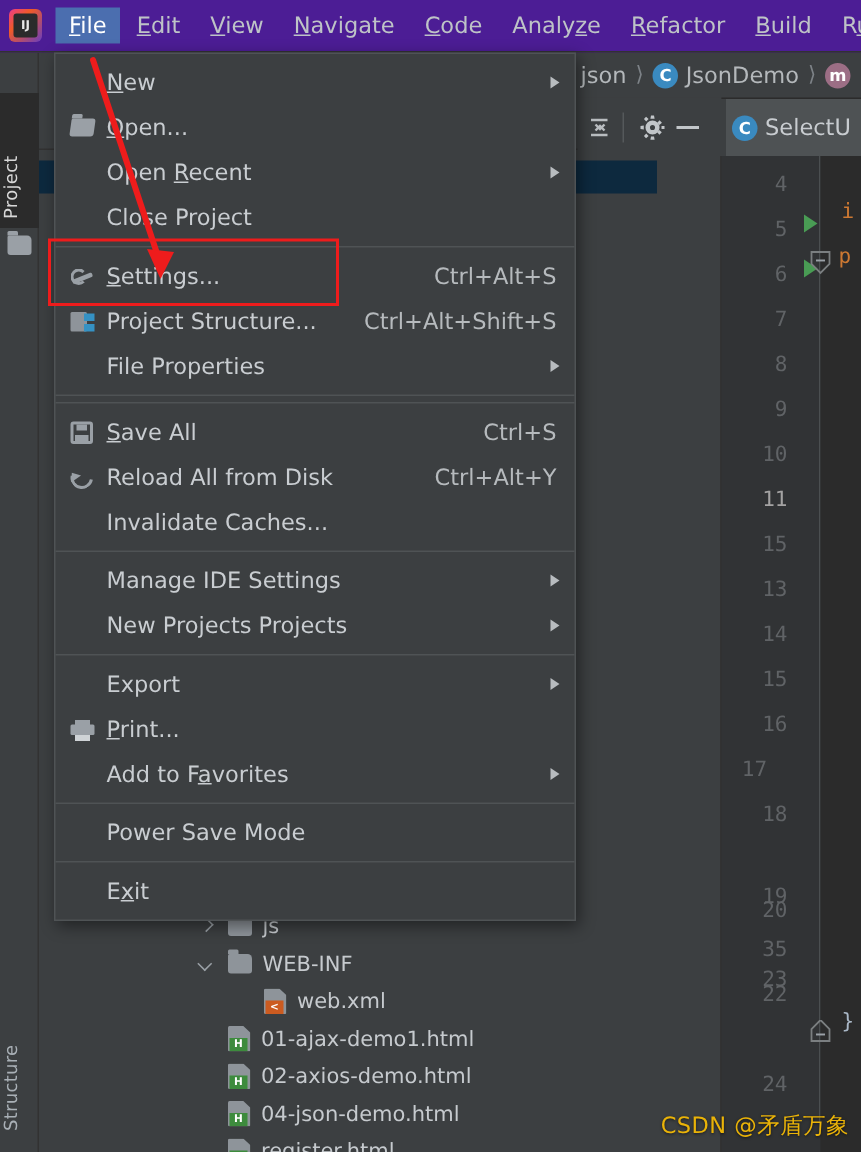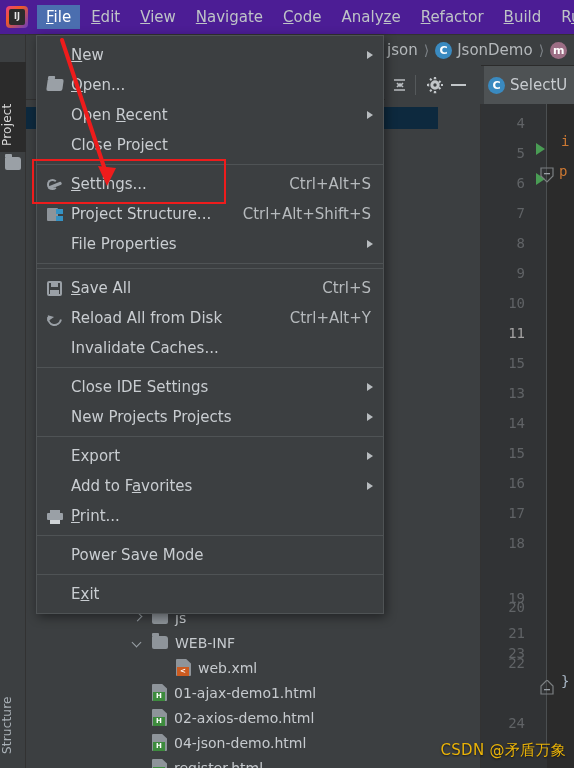--- a/index.html
+++ b/index.html
@@ -430,25 +430,25 @@
       <div class="lnrow" style="top: 198px;">7</div>
       <div class="lnrow" style="top: 228px;">8</div>
       <div class="lnrow" style="top: 258px;">9</div>
       <div class="lnrow" style="top: 288px;">10</div>
       <div class="lnrow cur" style="top: 318px;">11</div>
       <div class="lnrow" style="top: 348px;">15</div>
       <div class="lnrow" style="top: 378px;">13</div>
       <div class="lnrow" style="top: 408px;">14</div>
       <div class="lnrow" style="top: 438px;">15</div>
       <div class="lnrow" style="top: 468px;">16</div>
-      <div class="lnrow" style="top: 498px;">17</div>
+      <div class="lnrow" style="top: 498px; text-align: center;">17</div>
       <div class="lnrow" style="top: 528px;">18</div>
       <div class="lnrow" style="top: 558px; margin-top: 25px;">19</div>
       <div class="lnrow" style="top: 592px; text-align: right;">20</div>
-      <div class="lnrow" style="top: 618px;">21</div>
+      <div class="lnrow" style="top: 618px;">35</div>
       <div class="lnrow" style="top: 648px;">22</div>
       <div class="lnrow" style="top: 638px; text-align: right;">23</div>
       <div class="lnrow" style="top: 708px;">24</div>
     </div>
 
   <div class="runmark" style="top:143px;"></div>
   <div class="runmark" style="top:173px;"></div>
 
   <div style="position:absolute;left:549px;top:170px;width:0;height:0;">
     <svg width="18" height="20" viewBox="0 0 18 20" style="position:absolute;left:-10px;top:-4px;">
@@ -539,44 +539,44 @@
         <span class="mi-label">Reload All from Disk</span>
         <span class="mi-accel">Ctrl+Alt+Y</span>
       </div>
       <div class="mi">
         <span class="mi-icon"></span>
         <span class="mi-label">Invalidate Caches...</span>
       </div>
       <div class="mi-sep"></div>
       <div class="mi">
         <span class="mi-icon"></span>
-        <span class="mi-label">Close IDE Settings</span>
+        <span class="mi-label">Manage IDE Settings</span>
         <span class="mi-arrow"></span>
       </div>
       <div class="mi">
         <span class="mi-icon"></span>
         <span class="mi-label">New Projects Projects</span>
         <span class="mi-arrow"></span>
       </div>
       <div class="mi-sep"></div>
       <div class="mi">
         <span class="mi-icon"></span>
         <span class="mi-label">Export</span>
-        <span class="mi-arrow"></span>
-      </div>
-      <div class="mi">
-        <span class="mi-icon"></span>
-        <span class="mi-label">Add to F<span class="mn">a</span>vorites</span>
         <span class="mi-arrow"></span>
       </div>
       <div class="mi">
         <span class="mi-icon">
           <i class="ic-print"></i>
         </span>
         <span class="mi-label"><span class="mn">P</span>rint...</span>
+      </div>
+      <div class="mi">
+        <span class="mi-icon"></span>
+        <span class="mi-label">Add to F<span class="mn">a</span>vorites</span>
+        <span class="mi-arrow"></span>
       </div>
       <div class="mi-sep"></div>
       <div class="mi">
         <span class="mi-icon"></span>
         <span class="mi-label">Power Save Mode</span>
       </div>
       <div class="mi-sep"></div>
       <div class="mi">
         <span class="mi-icon"></span>
         <span class="mi-label">E<span class="mn">x</span>it</span>

